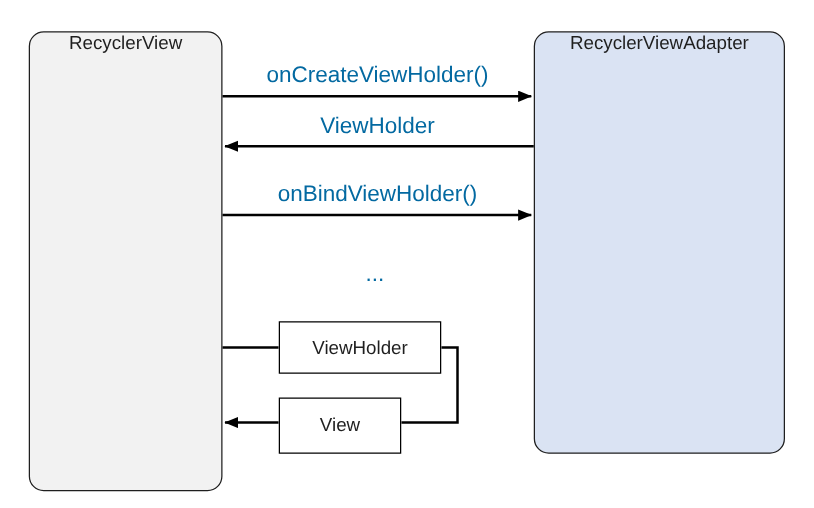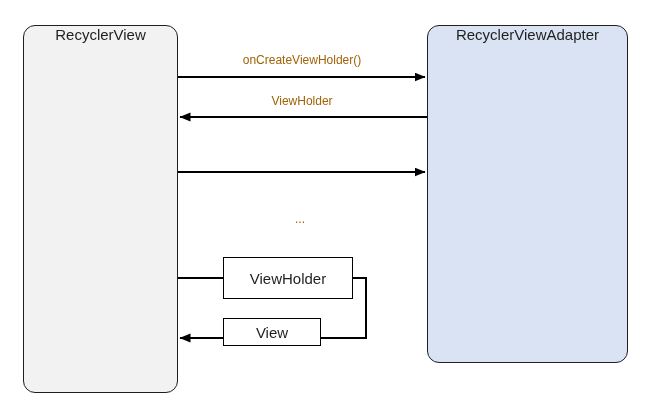--- a/index.html
+++ b/index.html
@@ -53,28 +53,28 @@
   .small-box.viewholder {
     left: 223px;
     top: 257px;
     width: 130px;
     height: 42px;
   }
   .small-box.view {
     left: 223px;
     top: 318px;
     width: 98px;
-    height: 28px;
+    height: 45px;
   }
   .msg-label {
     position: absolute;
     transform: translate(-50%, -50%);
     white-space: nowrap;
-    font-size: 12px;
-    color: #a16207;
+    font-size: 18px;
+    color: #0369a1;
   }
   .wires {
     position: absolute;
     left: 0;
     top: 0;
     width: 651px;
     height: 406px;
     pointer-events: none;
   }
 </style>
@@ -108,20 +108,21 @@
 
     <polyline points="353,278 366,278 366,338 321,338" fill="none" stroke="#000000" stroke-width="2"></polyline>
 
     <line x1="223" y1="338" x2="180" y2="338" stroke="#000000" stroke-width="2" marker-end="url(#arrow-right)"></line>
   </svg>
 
   <div class="msg-label" style="left:302px; top:60px;">onCreateViewHolder()</div>
 
   <div class="msg-label" style="left:302px; top:101px;">ViewHolder</div>
 
+  <div class="msg-label" style="left:302px; top:155px;">onBindViewHolder()</div>
 
   <div class="msg-label" style="left:300px; top:219px;">...</div>
 
   <div class="small-box viewholder">
     <span>ViewHolder</span>
   </div>
 
   <div class="small-box view">
     <span>View</span>
   </div>

